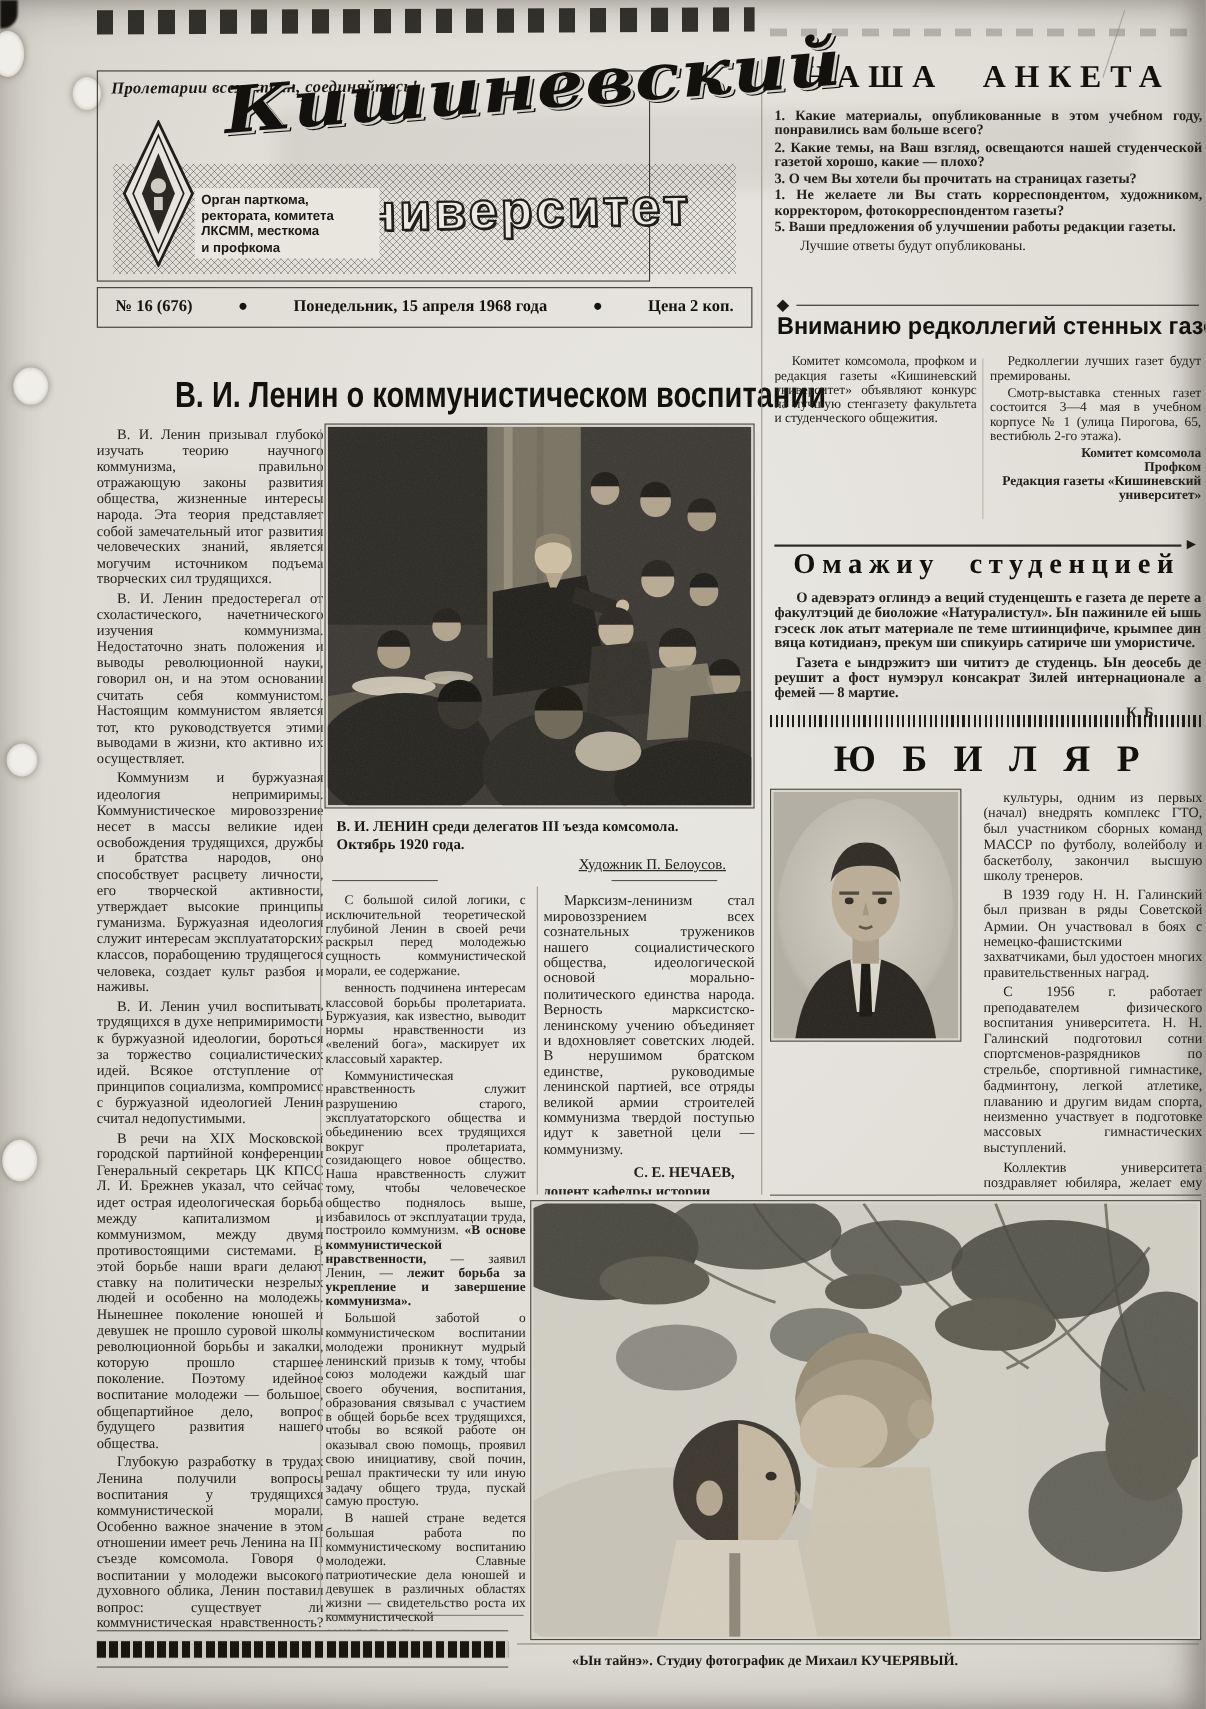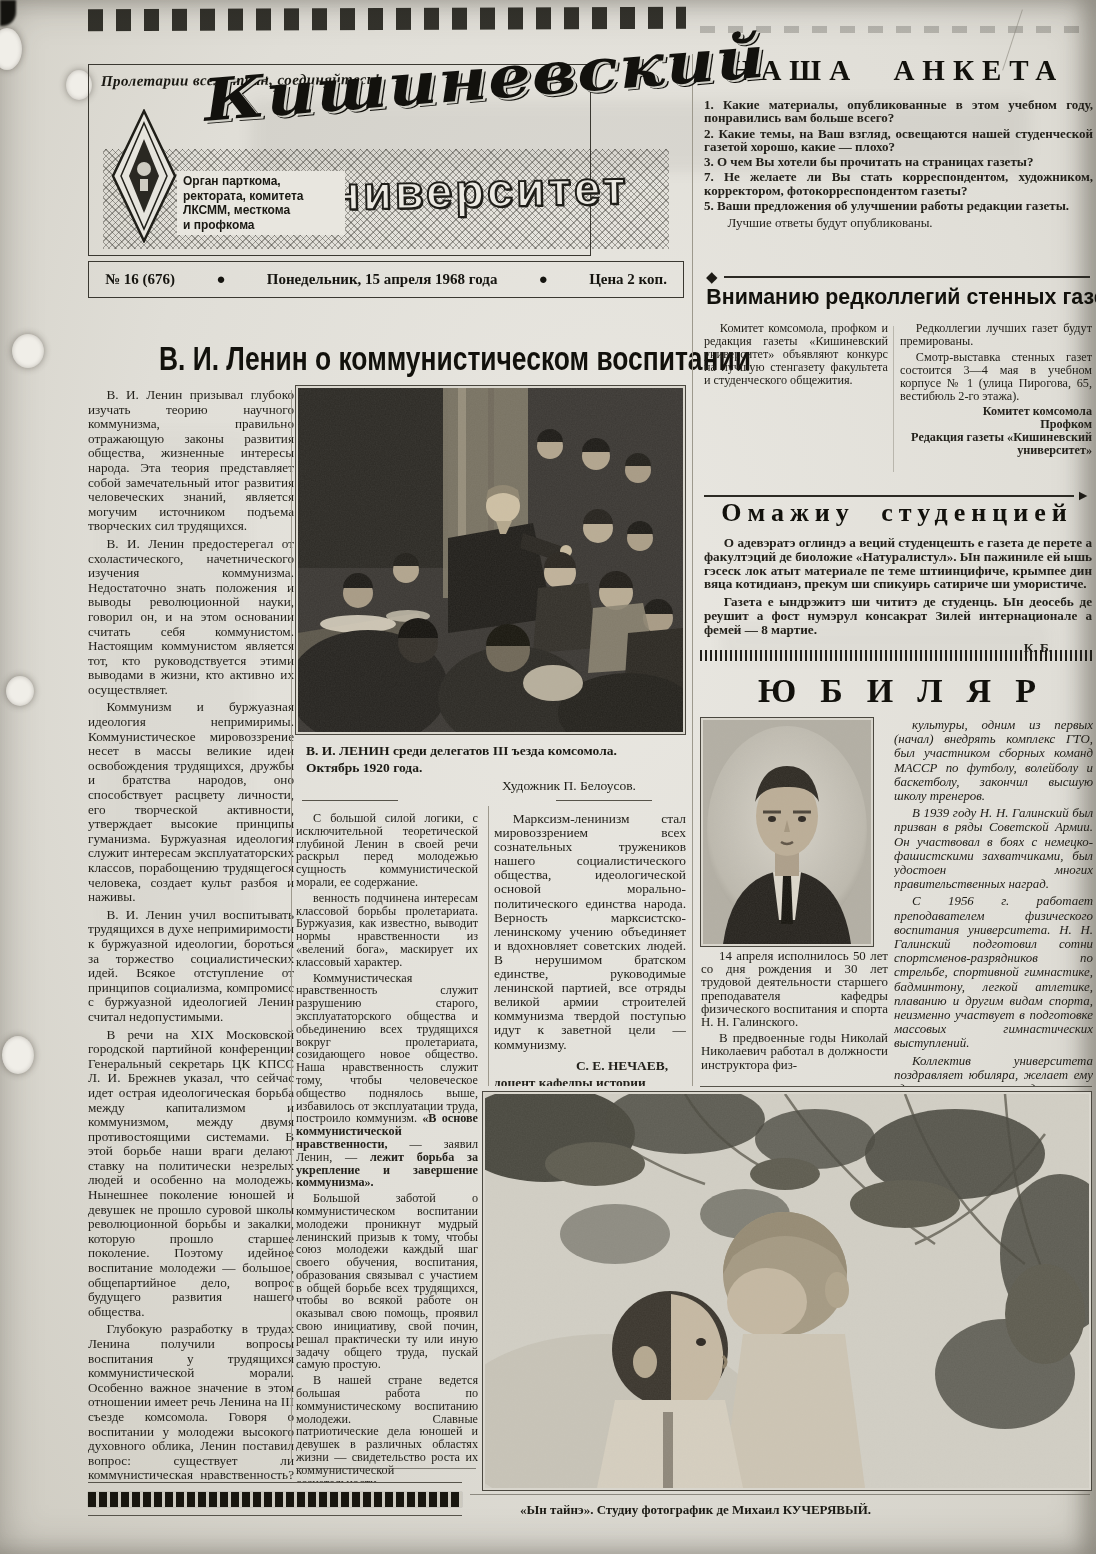--- a/index.html
+++ b/index.html
@@ -80,21 +80,21 @@
   .omagiu-title{position:absolute;left:700px;top:498px;width:394px;text-align:center;
     font:bold 26px "Liberation Serif",serif;letter-spacing:6px;word-spacing:14px;color:#12110c;}
   .omagiu-body{position:absolute;left:704px;top:536px;width:388px;font-weight:bold;font-size:13.2px;
     line-height:13.8px;text-align:justify;max-height:130px;overflow:hidden;}
   .omagiu-body p{margin:0 0 4px;text-indent:1.5em;}
   .omagiu-sig{text-align:right;padding-right:40px;text-indent:0 !important;}
   .yub-title{position:absolute;left:700px;top:672px;width:394px;text-align:center;
     font:bold 34px "Liberation Serif",serif;letter-spacing:24px;color:#12110c;padding-left:24px;}
   .yub-col{position:absolute;text-align:justify;overflow:hidden;}
   .yub-col p{margin:0 0 3px;text-indent:1.4em;}
-  .yr{left:894px;top:718px;width:199px;font-size:12.9px;line-height:14.2px;max-height:368px;font-style:italic;}
+  .yr{left:894px;top:718px;width:199px;font-size:12.9px;line-height:14.2px;max-height:368px;}
   .yl{left:701px;top:950px;width:187px;font-size:12.9px;line-height:13.2px;max-height:134px;}
   .bottom-caption{position:absolute;left:520px;top:1502px;width:560px;
     font:bold 13px "Liberation Serif",serif;color:#1b1a14;}
 </style>
 </head>
 <body>
 
 <div id="page" data-name="newspaper-page">
 
   <div class="corner-blob" style="left:0;top:0;width:16px;height:26px;border-radius:0 0 14px 0;" data-name="scan-corner-blob"></div>
@@ -206,21 +206,21 @@
       <ellipse cx="215" cy="310" rx="75" ry="52" fill="#2c2a25"></ellipse>
       <circle cx="210" cy="262" r="22" fill="#6f6757"></circle>
         <path d="M188 258 a22 22 0 0 1 44 0 z" fill="#19170f"></path>
       <ellipse cx="330" cy="325" rx="70" ry="40" fill="#24221d"></ellipse>
       <ellipse cx="255" cy="295" rx="30" ry="18" fill="#d0c7b2" opacity=".85"></ellipse>
       <rect width="385" height="344" filter="url(#n1)" opacity=".22"></rect>
     </svg>
   </div>
   <div class="caption" style="left:306px;top:742px;width:378px;" data-name="lenin-photo-caption">В. И. ЛЕНИН среди делегатов III ъезда комсомола.
 Октябрь 1920 года.</div>
-  <div class="credit" style="left:296px;top:778px;width:340px;" data-name="lenin-photo-credit">Художник П. Белоусов.</div>
+  <div class="credit" style="left:320px;top:778px;width:340px;text-decoration:underline;" data-name="lenin-photo-credit">Художник П. Белоусов.</div>
   <div class="hrule" style="left:302px;top:800px;width:96px;" data-name="column-start-rule"></div>
   <div class="hrule" style="left:556px;top:800px;width:96px;" data-name="column-start-rule"></div>
 
   <div class="col c2" data-name="lenin-column-2">
     <p data-name="paragraph">С большой силой логики, с исключительной теоретической глубиной Ленин в своей речи раскрыл перед молодежью сущность коммунистической морали, ее содержание.</p>
     <p data-name="paragraph">венность подчинена интересам классовой борьбы пролетариата. Буржуазия, как известно, выводит нормы нравственности из «велений бога», маскирует их классовый характер.</p>
     <p data-name="paragraph"><span data-name="paragraph-text">Коммунистическая нравственность служит разрушению старого, эксплуататорского общества и обьединению всех трудящихся вокруг пролетариата, созидающего новое общество. Наша нравственность служит тому, чтобы человеческое общество поднялось выше, избавилось от эксплуатации труда, построило коммунизм. </span><b data-name="bold-quote">«В основе коммунистической нравственности,</b><span data-name="paragraph-text"> — заявил Ленин, — </span><b data-name="bold-quote">лежит борьба за укрепление и завершение коммунизма».</b></p>
     <p data-name="paragraph">Большой заботой о коммунистическом воспитании молодежи проникнут мудрый ленинский призыв к тому, чтобы союз молодежи каждый шаг своего обучения, воспитания, образования связывал с участием в общей борьбе всех трудящихся, чтобы во всякой работе он оказывал свою помощь, проявил свою инициативу, свой почин, решал практически ту или иную задачу общего труда, пускай самую простую.</p>
     <p data-name="paragraph">В нашей стране ведется большая работа по коммунистическому воспитанию молодежи. Славные патриотические дела юношей и девушек в различных областях жизни — свидетельство роста их коммунистической сознательности.</p>
   </div>
@@ -229,21 +229,21 @@
     <p data-name="paragraph">Марксизм-ленинизм стал мировоззрением всех сознательных тружеников нашего социалистического общества, идеологической основой морально-политического единства народа. Верность марксистско-ленинскому учению объединяет и вдохновляет советских людей. В нерушимом братском единстве, руководимые ленинской партией, все отряды великой армии строителей коммунизма твердой поступью идут к заветной цели — коммунизму.</p>
     <p class="sig-name" data-name="author-signature">С. Е. НЕЧАЕВ,</p>
     <p class="sig-role" data-name="author-role">доцент кафедры истории КПСС.</p>
   </div>
 
   <div class="anketa-title" data-name="anketa-title">НАША АНКЕТА</div>
   <div class="anketa-body" data-name="anketa-body">
     <p class="q" data-name="anketa-question">1. Какие материалы, опубликованные в этом учебном году, понравились вам больше всего?</p>
     <p class="q" data-name="anketa-question">2. Какие темы, на Ваш взгляд, освещаются нашей студенческой газетой хорошо, какие — плохо?</p>
     <p class="q" data-name="anketa-question">3. О чем Вы хотели бы прочитать на страницах газеты?</p>
-    <p class="q" data-name="anketa-question">7. Не желаете ли Вы стать корреспондентом, художником, корректором, фотокорреспондентом газеты?</p>
+    <p class="q" data-name="anketa-question">1. Не желаете ли Вы стать корреспондентом, художником, корректором, фотокорреспондентом газеты?</p>
     <p class="q" data-name="anketa-question">5. Ваши предложения об улучшении работы редакции газеты.</p>
     <p class="outro" data-name="anketa-outro">Лучшие ответы будут опубликованы.</p>
   </div>
   <div class="div-diamond" style="left:706px;top:268px;width:384px;" data-name="diamond-divider">
     <span class="glyph" data-name="diamond-icon">◆</span>
     <span class="line" data-name="divider-line"></span>
   </div>
 
   <div class="steng-title-wrap" data-name="stengazety-title-wrap">
     <span class="steng-title" data-name="stengazety-title">Вниманию редколлегий стенных газет</span>
@@ -304,24 +304,20 @@
       <path d="M78 122 q6 4 12 0" stroke="#5d5244" stroke-width="2.5" fill="none"></path>
       <path d="M84 100 l3 12 l-6 0 z" fill="#a4967f"></path>
       <rect width="168" height="224" filter="url(#n2)" opacity=".25"></rect>
     </svg>
   </div>
   <div class="yub-col yr" data-name="yubilyar-column-right">
     <p data-name="paragraph">культуры, одним из первых (начал) внедрять комплекс ГТО, был участником сборных команд МАССР по футболу, волейболу и баскетболу, закончил высшую школу тренеров.</p>
     <p data-name="paragraph">В 1939 году Н. Н. Галинский был призван в ряды Советской Армии. Он участвовал в боях с немецко-фашистскими захватчиками, был удостоен многих правительственных наград.</p>
     <p data-name="paragraph">С 1956 г. работает преподавателем физического воспитания университета. Н. Н. Галинский подготовил сотни спортсменов-разрядников по стрельбе, спортивной гимнастике, бадминтону, легкой атлетике, плаванию и другим видам спорта, неизменно участвует в подготовке массовых гимнастических выступлений.</p>
     <p data-name="paragraph">Коллектив университета поздравляет юбиляра, желает ему здоровья и успехов в труде.</p>
-  </div>
-  <div class="yub-col yl" data-name="yubilyar-column-left">
-    <p data-name="paragraph">14 апреля исполнилось 50 лет со дня рождения и 30 лет трудовой деятельности старшего преподавателя кафедры физического воспитания и спорта Н. Н. Галинского.</p>
-    <p data-name="paragraph">В предвоенные годы Николай Николаевич работал в должности инструктора физ-</p>
   </div>
   <div class="hrule" style="left:700px;top:1086px;width:392px;" data-name="section-end-rule"></div>
 
   <div class="photo-frame" style="left:483px;top:1092px;width:608px;height:398px;" data-name="children-photo">
     <svg width="604" height="394" viewBox="0 0 604 394" data-name="children-photo-illustration">
       <defs>
         <filter id="n3">
             <feTurbulence type="fractalNoise" baseFrequency=".75" numOctaves="2" stitchTiles="stitch"></feTurbulence>
             <feColorMatrix type="matrix" values="0 0 0 0 .5 0 0 0 0 .48 0 0 0 0 .44 0 0 0 .5 0"></feColorMatrix>
           </filter>

